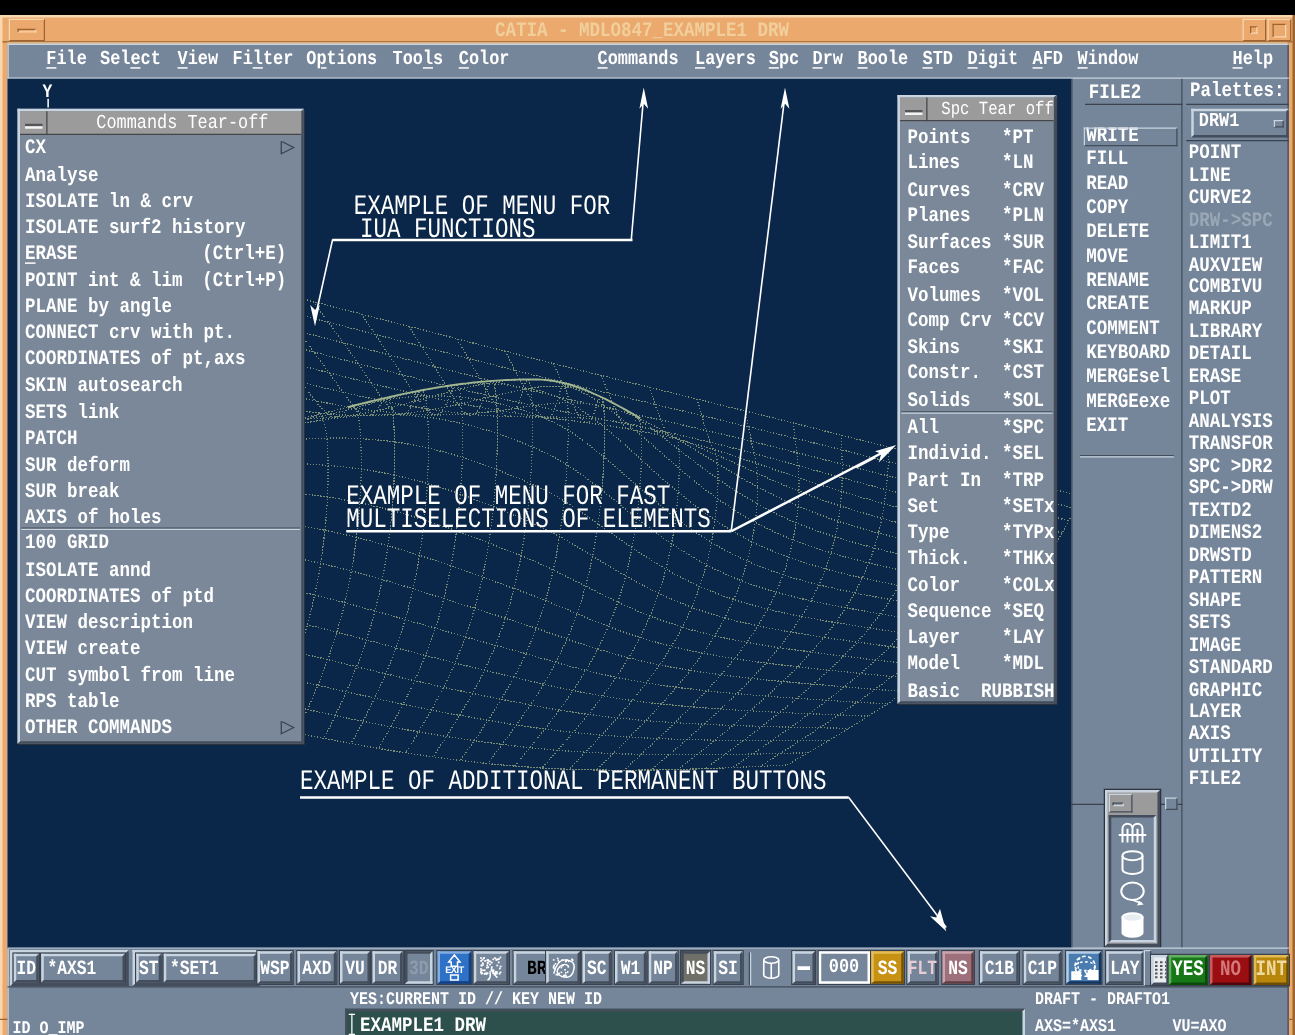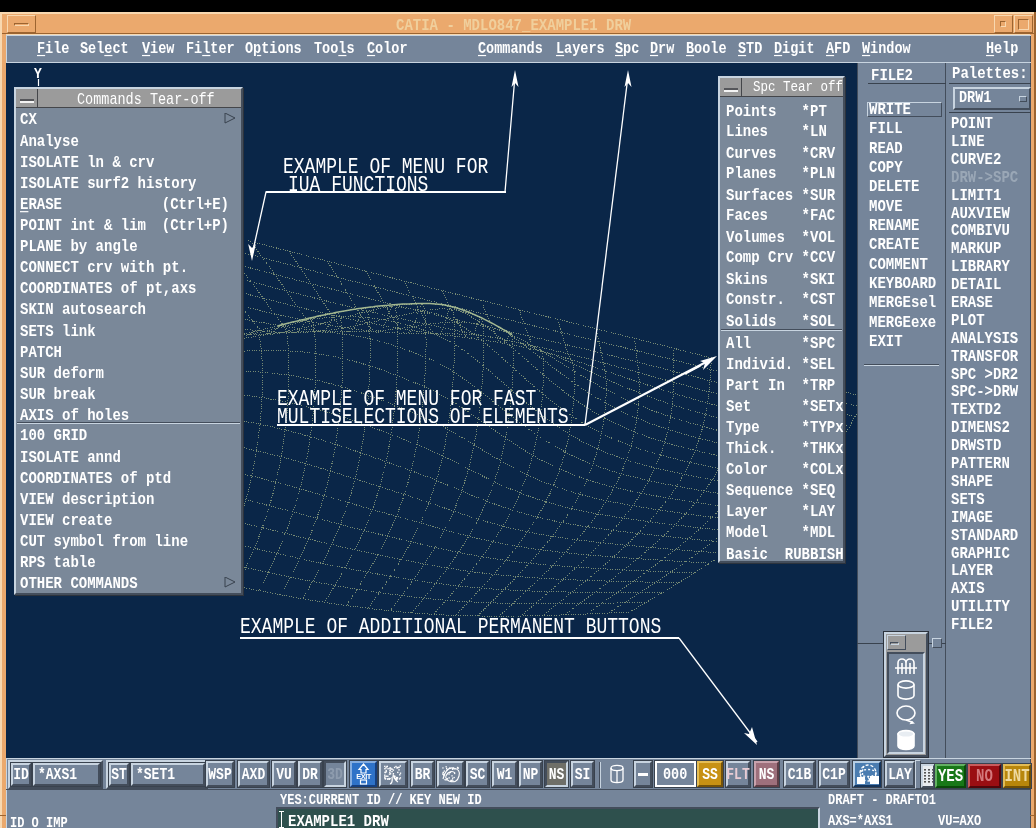--- a/index.html
+++ b/index.html
@@ -346,21 +346,21 @@
         <rect x="12.5" y="13.6" width="1.4" height="1.4" fill="#fff"></rect>
         <rect x="10.3" y="7.9" width="1.4" height="1.4" fill="#fff"></rect>
         <rect x="3.9" y="14.8" width="1.4" height="1.4" fill="#fff"></rect>
         <rect x="3.5" y="8.9" width="1.4" height="1.4" fill="#fff"></rect>
         <rect x="16.4" y="3.8" width="1.4" height="1.4" fill="#fff"></rect>
         <rect x="14.7" y="15.3" width="1.4" height="1.4" fill="#fff"></rect>
         <rect x="13.1" y="13.0" width="1.4" height="1.4" fill="#fff"></rect>
         <rect x="4.7" y="8.1" width="1.4" height="1.4" fill="#fff"></rect>
         <path d="M11,14 q1,6 -2,7 M13,13 q2,5 4,6" stroke="#fff" stroke-width="1.2" fill="none"></path>
       </svg></div>
-    <div class="btn" style="left:411px;top:749px;width:23px;height:26px;background:#75859a;color:#ffffff;border-color:#c8d4e0 #434d5b #434d5b #c8d4e0;font-size:13px;"><span class="sv">BR</span></div>
+    <div class="btn" style="left:411px;top:749px;width:37px;height:26px;background:#75859a;color:#000000;border-color:#c8d4e0 #434d5b #434d5b #c8d4e0;font-size:13px;"><span class="sv">BR</span></div>
     <div class="btn" style="left:437px;top:749px;width:27px;height:26px;background:#75859a;color:#fff;border-color:#c8d4e0 #434d5b #434d5b #c8d4e0;font-size:13px;"><svg width="24" height="22">
         <g fill="none" stroke="#fff" stroke-width="1.1">
           <path d="M4,16 q3,-12 10,-11 q8,1 6,8 q-2,8 -10,5 q-6,-3 -1,-8 q4,-3 7,0"></path>
         </g>
         <rect x="10.9" y="8.6" width="1.3" height="1.3" fill="#fff"></rect>
         <rect x="5.4" y="16.0" width="1.3" height="1.3" fill="#fff"></rect>
         <rect x="3.1" y="10.5" width="1.3" height="1.3" fill="#fff"></rect>
         <rect x="18.3" y="4.2" width="1.3" height="1.3" fill="#fff"></rect>
         <rect x="12.4" y="12.2" width="1.3" height="1.3" fill="#fff"></rect>
         <rect x="3.7" y="8.7" width="1.3" height="1.3" fill="#fff"></rect>

